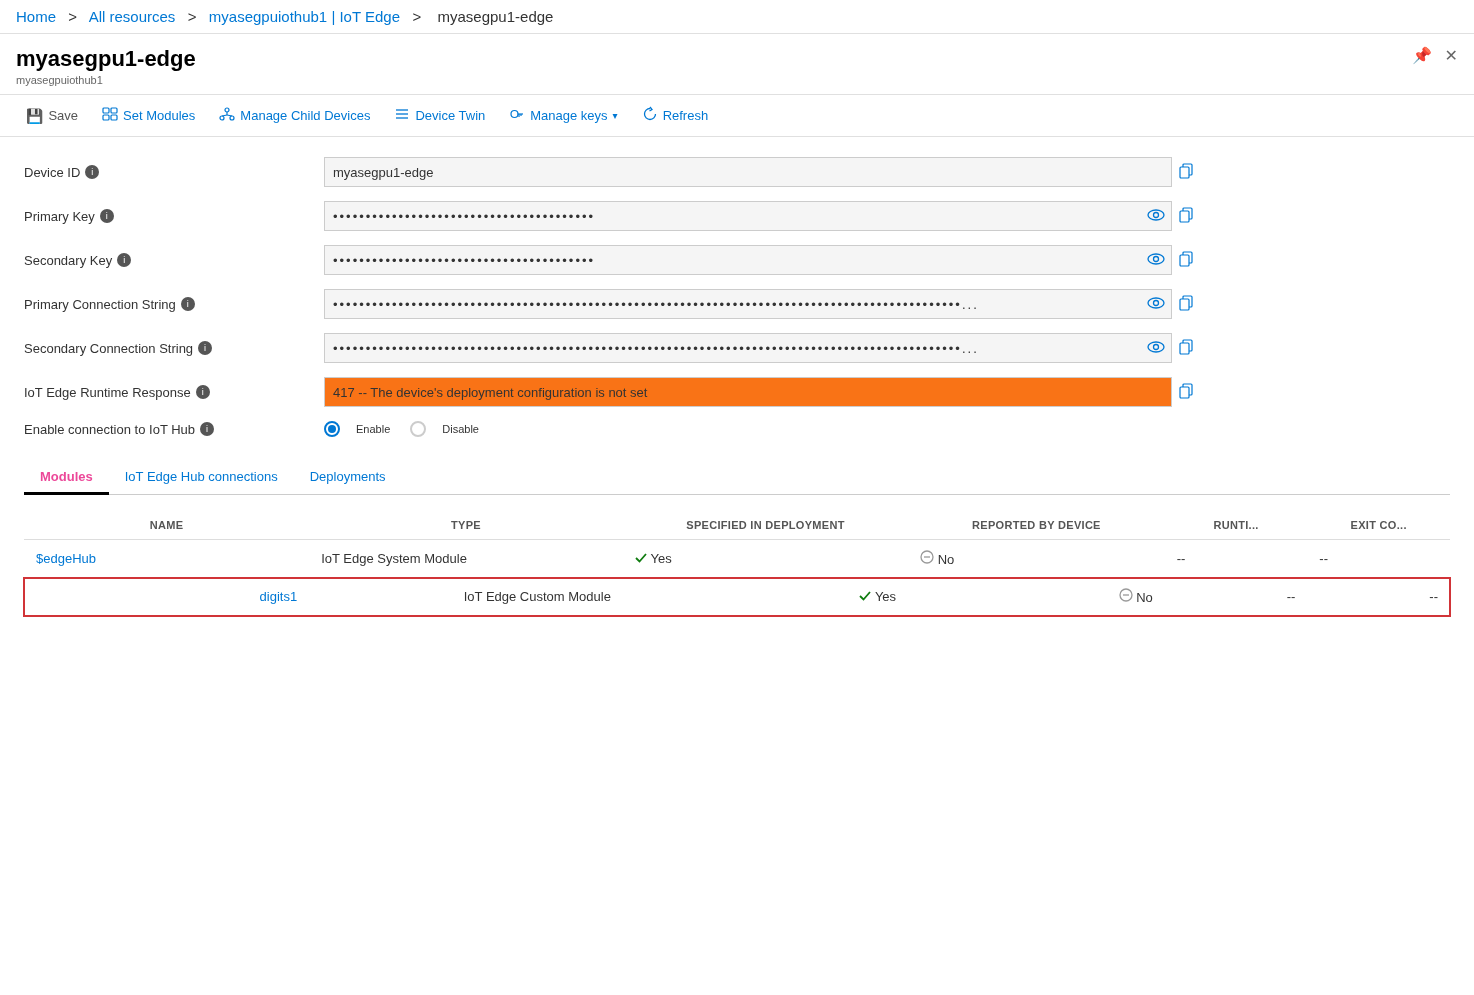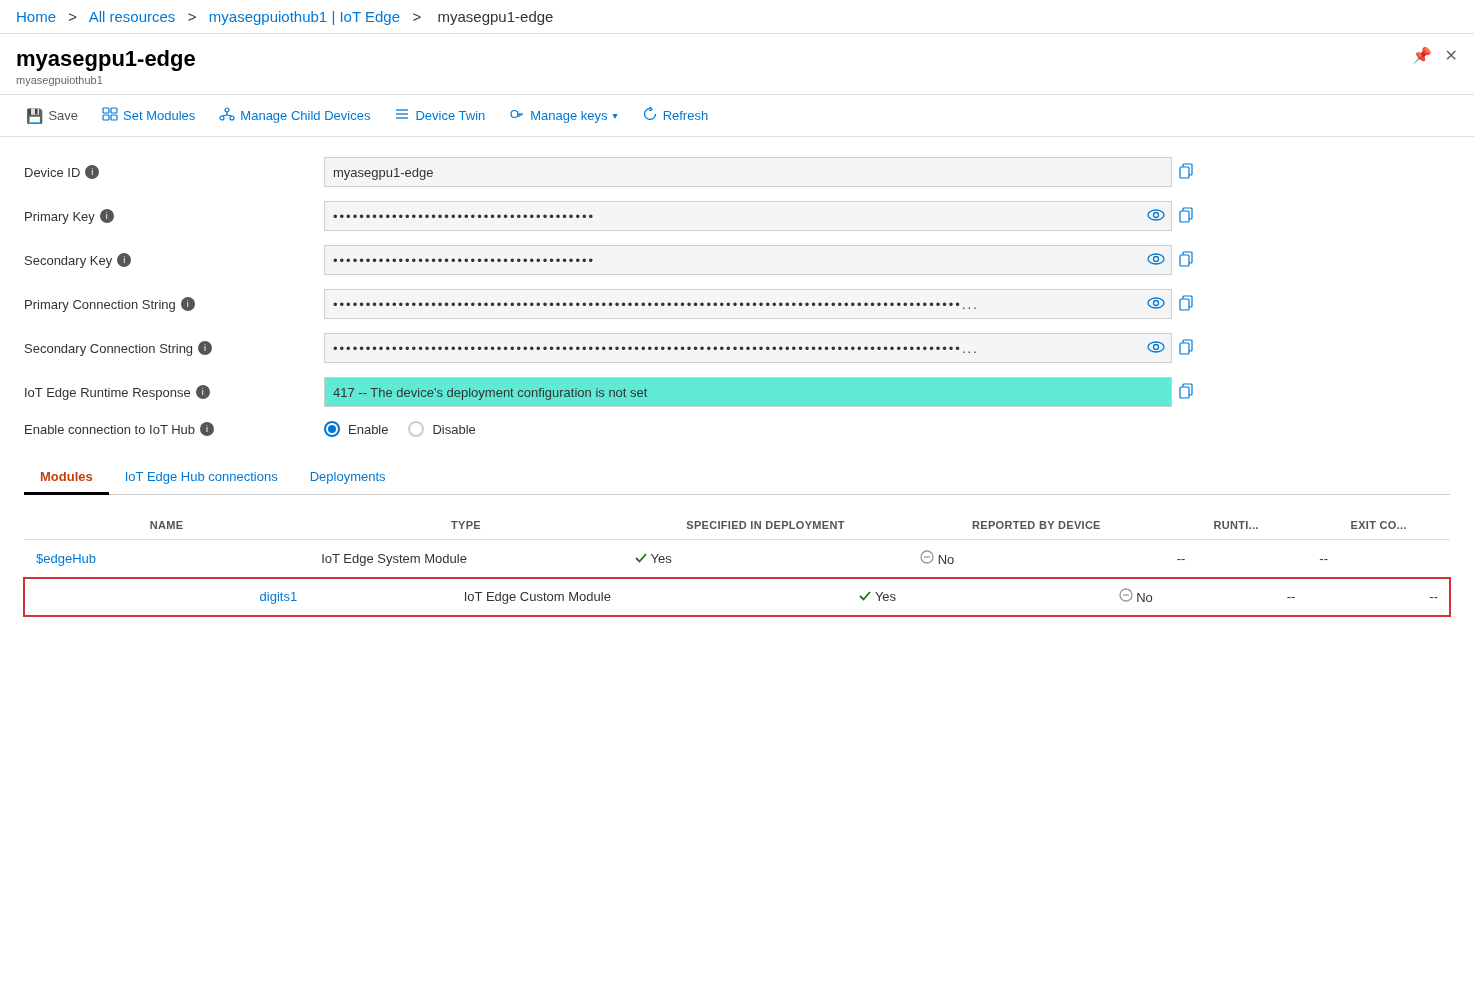--- a/index.html
+++ b/index.html
@@ -154,23 +154,23 @@
 
     
     .radio-group {
       display: flex;
       align-items: center;
       gap: 20px;
     }
     .radio-option {
       display: flex;
       align-items: center;
-      gap: 8px;
+      gap: 16px;
       cursor: pointer;
-      font-size: 13px;
+      font-size: 11px;
     }
     .radio-circle {
       width: 16px;
       height: 16px;
       border-radius: 50%;
       border: 2px solid #ccc;
       display: flex;
       align-items: center;
       justify-content: center;
     }
@@ -195,21 +195,21 @@
     }
     .tab-item {
       padding: 8px 16px;
       cursor: pointer;
       font-size: 13px;
       color: #0078d4;
       border-bottom: 3px solid transparent;
       margin-bottom: -1px;
     }
     .tab-item.active {
-      color: #c2410c;
+      color: #ec4899;
       font-weight: 600;
       border-bottom: 3px solid #000;
     }
 
     
     .table-section { margin-top: 16px; }
     .data-table {
       width: 100%;
       border-collapse: collapse;
     }
@@ -445,21 +445,21 @@
         </span>
       </div>
     </div>
 
     <div class="field-row">
       <div class="field-label">
         <span>IoT Edge Runtime Response</span>
         <span class="info-icon">i</span>
       </div>
       <div class="field-input-wrap">
-        <input class="field-input" type="text" readonly="" style="background: #5eead4;" value="417 -- The device's deployment configuration is not set">
+        <input class="field-input" type="text" readonly="" style="background: #f97316;" value="417 -- The device's deployment configuration is not set">
         <span class="copy-icon">
           <svg width="16" height="16" viewBox="0 0 16 16" fill="none" xmlns="http://www.w3.org/2000/svg">
             <rect x="5" y="1" width="9" height="11" rx="1" stroke="#0078d4" stroke-width="1.2"></rect>
             <rect x="2" y="4" width="9" height="11" rx="1" stroke="#0078d4" stroke-width="1.2" fill="white"></rect>
           </svg>
         </span>
       </div>
     </div>
 
     <div class="field-row">

